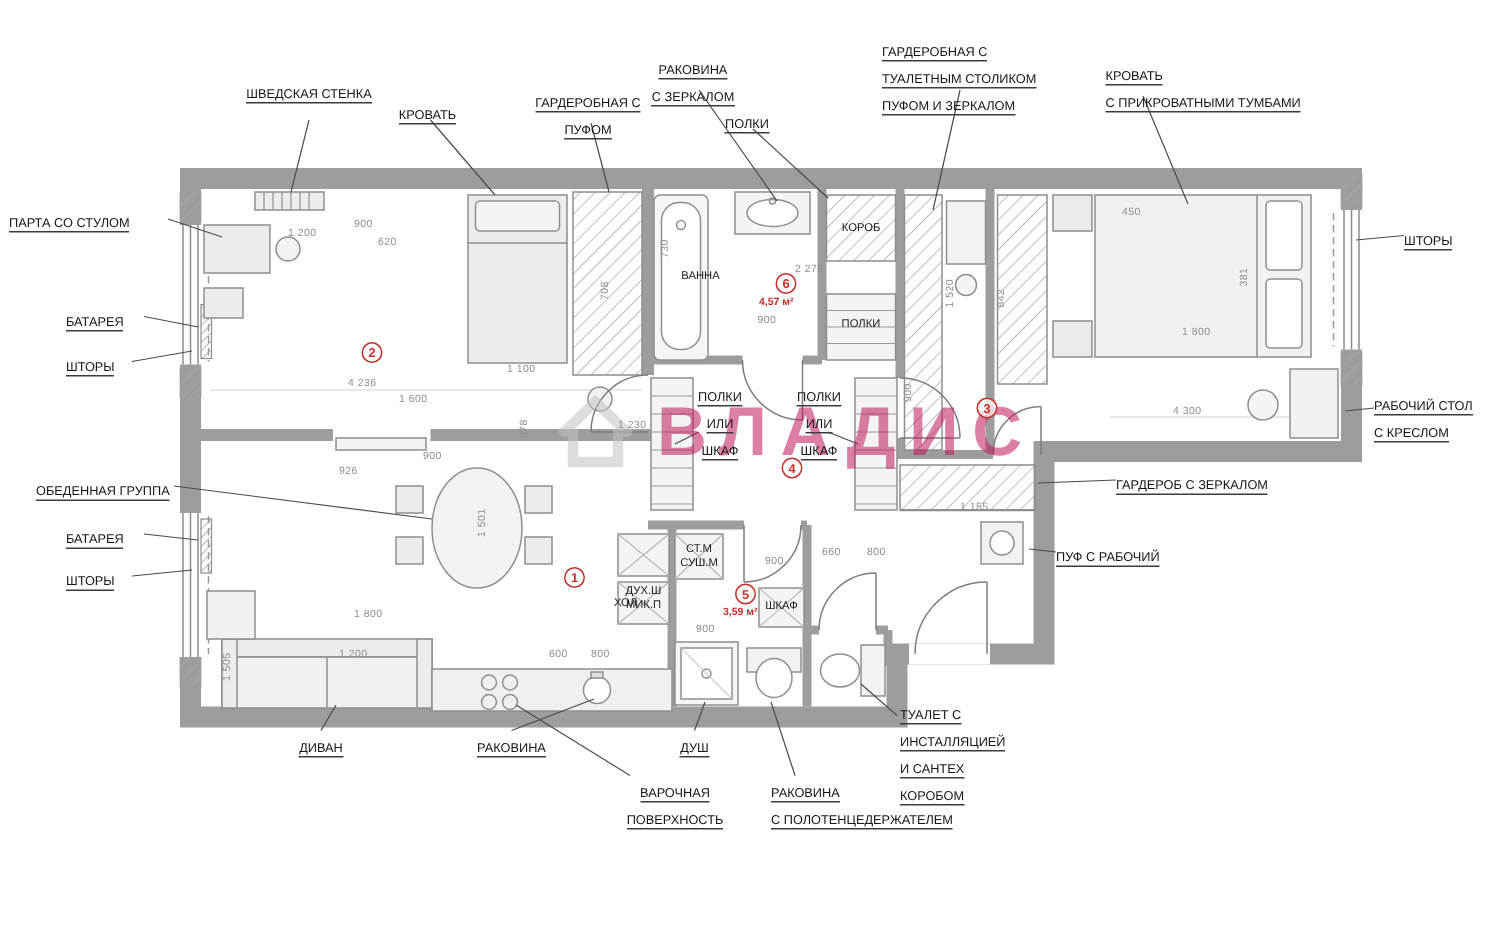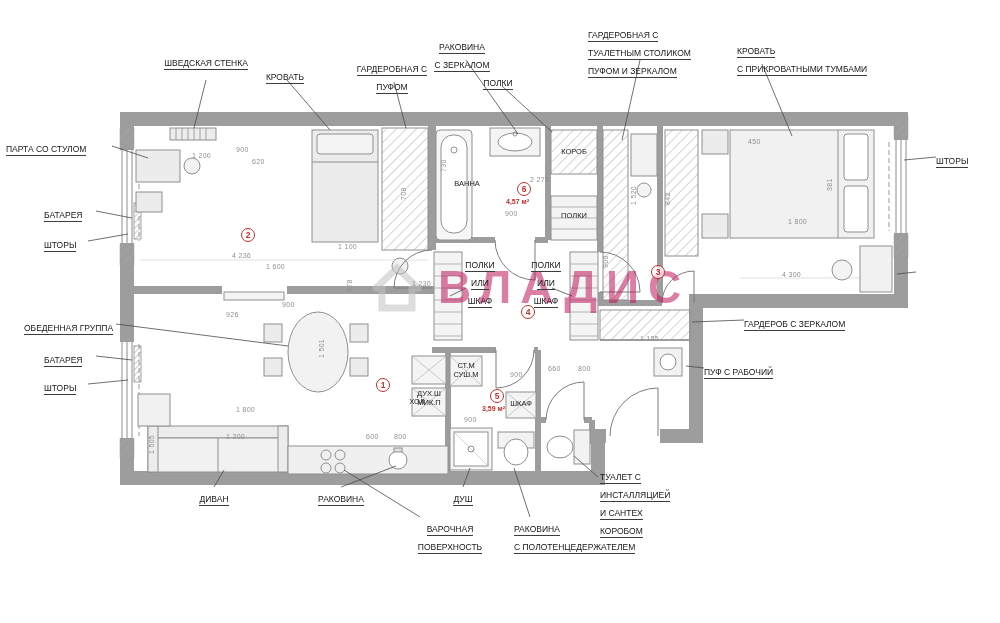--- a/index.html
+++ b/index.html
@@ -294,20 +294,22 @@
 ПУФОМ</span></div>
       <div class="callout" style="left: 416px; top: 36px; width: 92px;"><span class="txt">РАКОВИНА
 С ЗЕРКАЛОМ</span></div>
       <div class="callout" style="left: 472px; top: 72px; width: 52px;"><span class="txt">ПОЛКИ</span></div>
       <div class="callout left" style="left: 588px; top: 24px; width: 134px;"><span class="txt">ГАРДЕРОБНАЯ С
 ТУАЛЕТНЫМ СТОЛИКОМ
 ПУФОМ И ЗЕРКАЛОМ</span></div>
       <div class="callout left" style="left: 737px; top: 40px; width: 160px;"><span class="txt">КРОВАТЬ
 С ПРИКРОВАТНЫМИ ТУМБАМИ</span></div>
       <div class="callout left" style="left: 936px; top: 150px; width: 48px;"><span class="txt">ШТОРЫ</span></div>
+      <div class="callout left" style="left: 916px; top: 260px; width: 80px;"><span class="txt">РАБОЧИЙ СТОЛ
+С КРЕСЛОМ</span></div>
       <div class="callout left" style="left: 744px; top: 313px; width: 140px;"><span class="txt">ГАРДЕРОБ С ЗЕРКАЛОМ</span></div>
       <div class="callout left" style="left: 704px; top: 361px; width: 110px;"><span class="txt">ПУФ С РАБОЧИЙ</span></div>
       <div class="callout left" style="left: 44px; top: 204px; width: 52px;"><span class="txt">БАТАРЕЯ</span></div>
       <div class="callout left" style="left: 44px; top: 234px; width: 44px;"><span class="txt">ШТОРЫ</span></div>
       <div class="callout left" style="left: 24px; top: 317px; width: 112px;"><span class="txt">ОБЕДЕННАЯ ГРУППА</span></div>
       <div class="callout left" style="left: 44px; top: 349px; width: 52px;"><span class="txt">БАТАРЕЯ</span></div>
       <div class="callout left" style="left: 44px; top: 377px; width: 44px;"><span class="txt">ШТОРЫ</span></div>
       <div class="callout" style="left: 190px; top: 488px; width: 48px;"><span class="txt">ДИВАН</span></div>
       <div class="callout" style="left: 312px; top: 488px; width: 58px;"><span class="txt">РАКОВИНА</span></div>
       <div class="callout" style="left: 446px; top: 488px; width: 34px;"><span class="txt">ДУШ</span></div>

